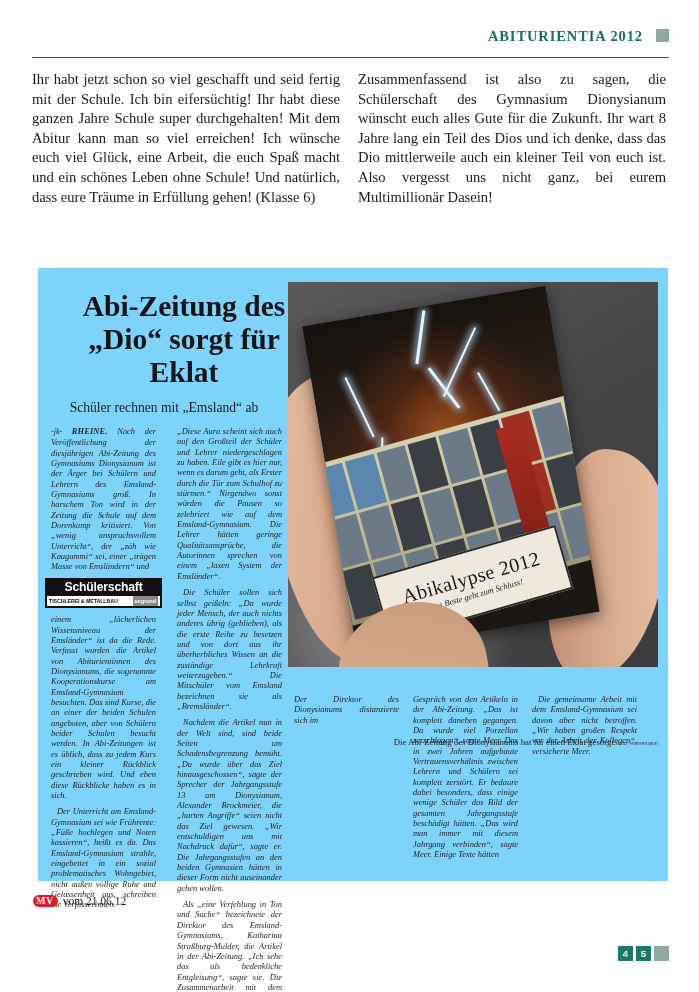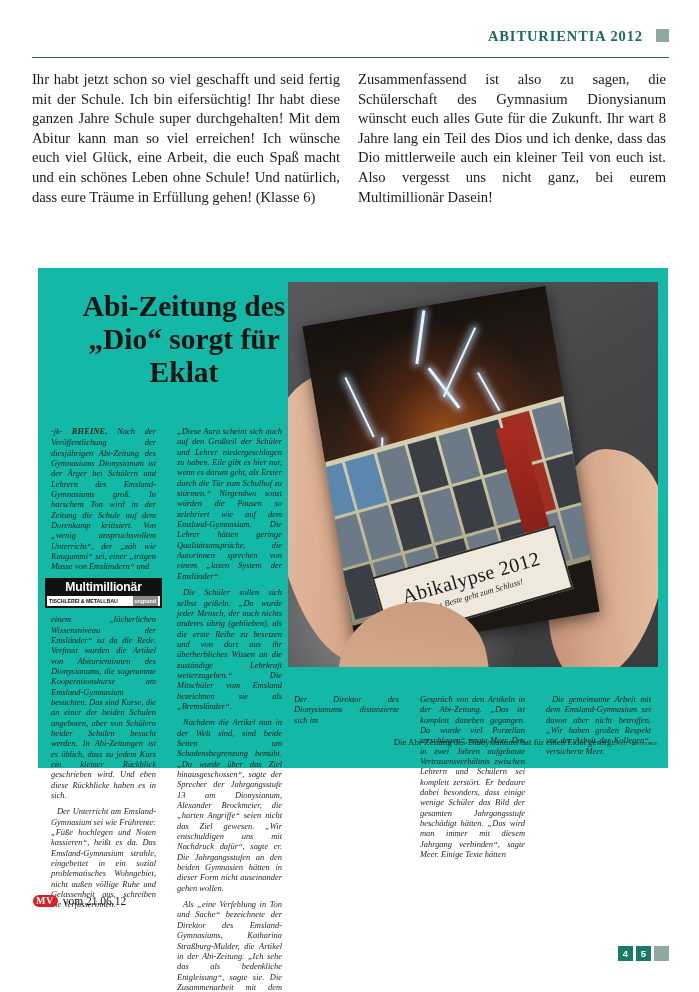--- a/index.html
+++ b/index.html
@@ -70,22 +70,22 @@
     hyphens: auto;
     -webkit-hyphens: auto;
   }
 
   
   .article {
     position: absolute;
     left: 38px;
     top: 268px;
     width: 630px;
-    height: 500px;
-    background: #14b8a6;
+    height: 613px;
+    background: #7dd3fc;
     box-sizing: border-box;
   }
 
   .headline {
     margin: 22px 26px 0 26px;
     text-align: center;
     font-family: "Liberation Serif", serif;
     font-weight: bold;
     font-size: 29.5px;
     line-height: 33px;
@@ -309,21 +309,21 @@
     color: #4a443e;
     font-family: "Liberation Sans", sans-serif;
   }
 
   .cols-lower {
     position: absolute;
     left: 250px;
     top: 420px;
     width: 371px;
     display: flex;
-    gap: 9px;
+    gap: 2px;
   }
   .cols-lower .col { width: 117px; }
 
   
   .source {
     position: absolute;
     left: 33px;
     top: 895px;
     display: flex;
     align-items: center;
@@ -376,20 +376,21 @@
 </div>
 
 <div class="intro">
   <div class="intro-col">Ihr habt jetzt schon so viel geschafft und seid fertig mit der Schule. Ich bin eifersüchtig! Ihr habt diese ganzen Jahre Schule super durchgehalten! Mit dem Abitur kann man so viel erreichen! Ich wünsche euch viel Glück, eine Arbeit, die euch Spaß macht und ein schönes Leben ohne Schule! Und natürlich, dass eure Träume in Erfüllung gehen! (Klasse 6)</div>
   <div class="intro-col">Zusammenfassend ist also zu sagen, die Schülerschaft des Gymnasium Dionysianum wünscht euch alles Gute für die Zukunft. Ihr wart 8 Jahre lang ein Teil des Dios und ich denke, dass das Dio mittlerweile auch ein kleiner Teil von euch ist. Also vergesst uns nicht ganz, bei eurem Multimillionär Dasein!</div>
 </div>
 
 <div class="article">
 
   <h1 class="headline">Abi-Zeitung des „Dio“ sorgt für Eklat</h1>
+  <div class="subhead">Schüler rechnen mit „Emsland“ ab</div>
 
   <div class="photo-wrap">
     <div class="photo">
       <div class="photo-bg"></div>
       <div class="hand-left"></div>
       <div class="hand-right"></div>
       <div class="cover">
         <div class="cover-sky"></div>
         <div class="bolt b1"></div>
         <div class="bolt b2"></div>
@@ -439,21 +440,21 @@
   </div>
 
   <div class="cols">
     <div class="col">
       <p class="first">
         <span class="credit-initials">-jk-</span>
         <span class="dateline">RHEINE.</span>
         <span>Nach der Veröffentlichung der diesjährigen Abi-Zeitung des Gymnasiums Dionysianum ist der Ärger bei Schülern und Lehrern des Emsland-Gymnasiums groß. In harschem Ton wird in der Zeitung die Schule auf dem Dorenkamp kritisiert. Von „wenig anspruchsvollem Unterricht“, der „zäh wie Kaugummi“ sei, einer „trägen Masse von Emsländern“ und</span>
       </p>
       <div class="advert">
-        <div class="advert-name">Multimillionär</div>
+        <div class="advert-name">Schülerschaft</div>
         <div class="advert-sub">
           <span class="advert-sub-left">TISCHLEREI &amp; METALLBAU</span>
           <span class="advert-sub-right">ungrund</span>
         </div>
       </div>
       <p class="first">einem „lächerlichen Wissensniveau der Emsländer“ ist da die Rede. Verfasst wurden die Artikel von Abiturientinnen des Dionysianums, die sogenannte Kooperationskurse am Emsland-Gymnasium besuchten. Das sind Kurse, die an einer der beiden Schulen angeboten, aber von Schülern beider Schulen besucht werden. In Abi-Zeitungen ist es üblich, dass zu jedem Kurs ein kleiner Rückblick geschrieben wird. Und eben diese Rückblicke haben es in sich.</p>
       <p>Der Unterricht am Emsland-Gymnasium sei wie Frührente: „Füße hochlegen und Noten kassieren“, heißt es da. Das Emsland-Gymnasium strahle, eingebettet in ein sozial problematisches Wohngebiet, nicht außen völlige Ruhe und Gelassenheit aus, schreiben die Verfasserinnen.</p>
     </div>
     <div class="col">
       <p class="first">„Diese Aura scheint sich auch auf den Großteil der Schüler und Lehrer niedergeschlagen zu haben. Eile gibt es hier nur, wenn es darum geht, als Erster durch die Tür zum Schulhof zu stürmen.“ Nirgendwo sonst würden die Pausen so zelebriert wie auf dem Emsland-Gymnasium. Die Lehrer hätten geringe Qualitätsansprüche, die Autorinnen sprechen von einem „laxen System der Emsländer“.</p>

